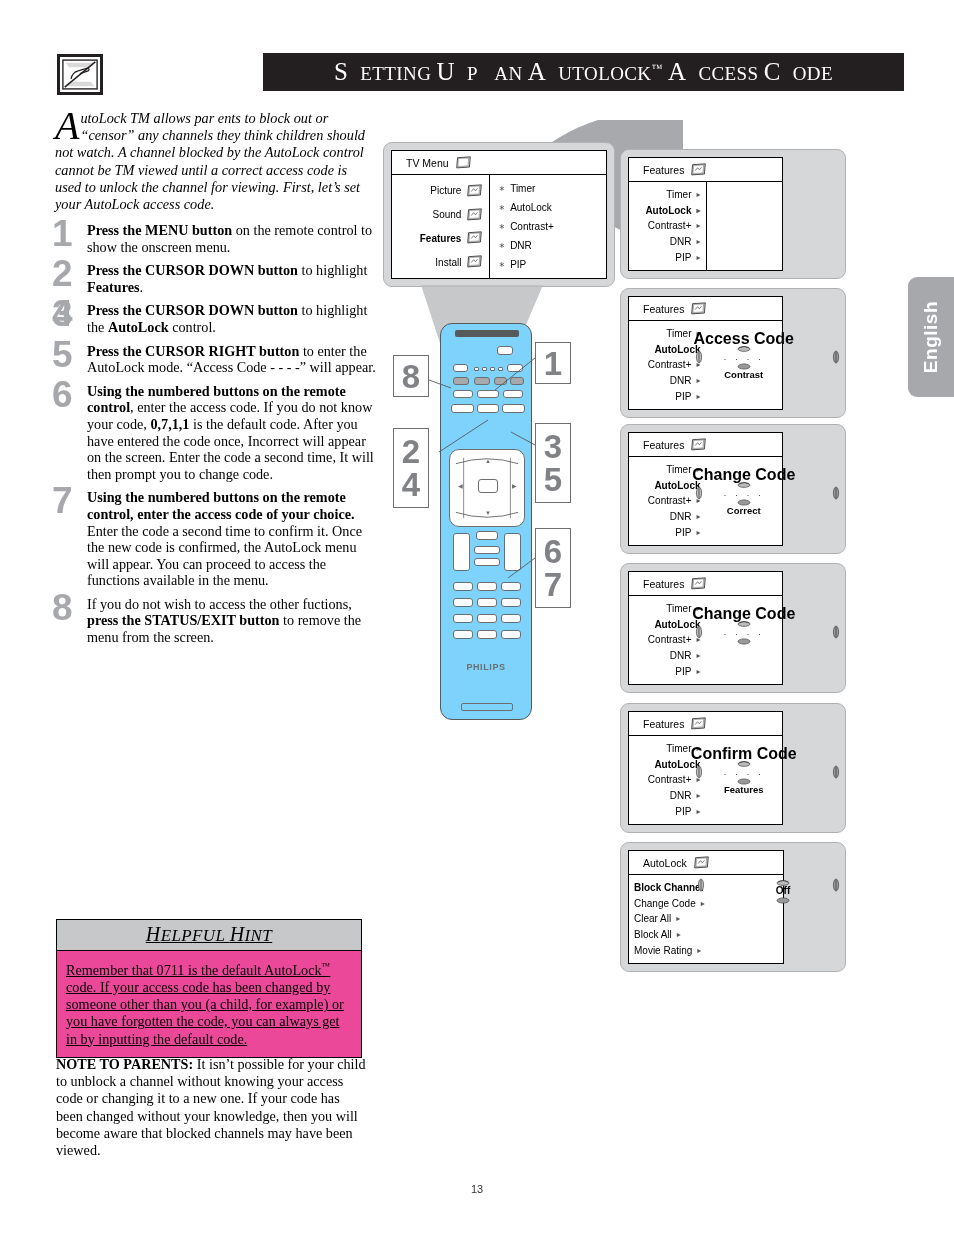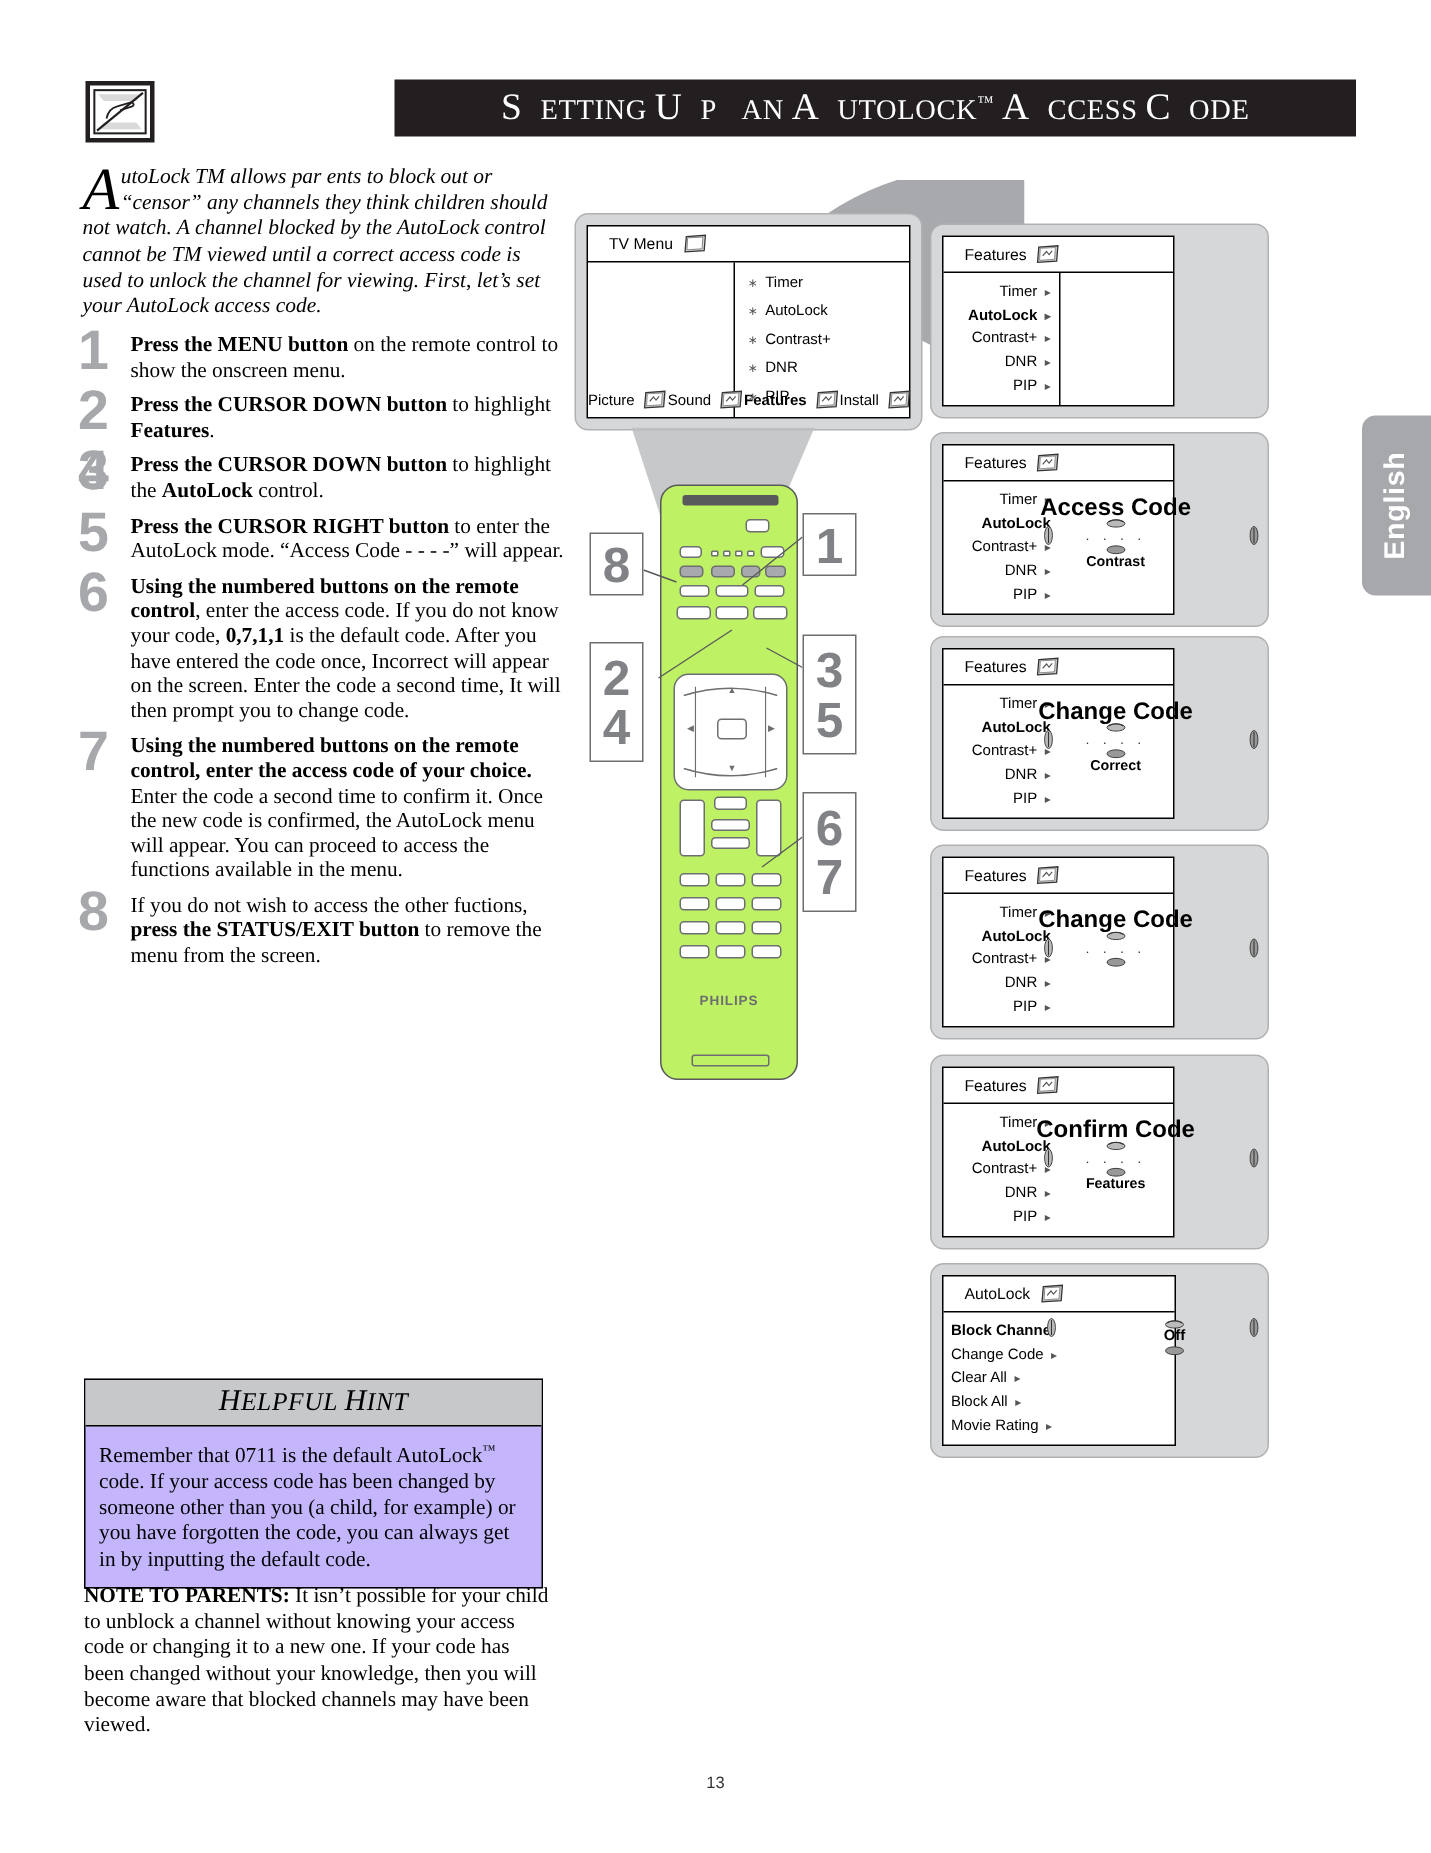--- a/index.html
+++ b/index.html
@@ -56,21 +56,21 @@
     font-family:"Liberation Sans", sans-serif;
     font-weight:bold; font-size:37px; line-height:37px;
     color:#a6a8ab;
   }
   .step-text { font-size:14.2px; line-height:16.6px; }
   .step-text b { font-weight:bold; }
 
   
   #hint-box {
     position:absolute; left:56px; top:919px; width:306px;
-    border:1px solid #000; background:#c4b5fd;
+    border:1px solid #000; background:#ec4899;text-decoration:underline;
   }
   #hint-header {
     background:#c6c8ca; border-bottom:1px solid #000;
     text-align:center; padding:3px 0 4px 0;
     font-style:italic; font-size:17px; letter-spacing:0.4px;
   }
   #hint-header .cap { font-size:20px; }
   #hint-body { padding:7px 9px 9px 9px; font-size:14.2px; line-height:17.2px; }
   .tm-sup { font-size:9px; vertical-align:super; }
 
@@ -117,21 +117,21 @@
     display:flex; flex-direction:column;
   }
   .osd-title {
     border-bottom:1px solid #000; height:24px;
     display:flex; align-items:center; padding-left:14px; gap:6px;
     font-family:"Liberation Sans", sans-serif; font-size:10.5px;
   }
   .osd-body { flex:1; display:flex; }
   .osd-col-left {
     width:46%; border-right:1px solid #000;
-    display:flex; flex-direction:row; justify-content:space-around;
+    display:flex; flex-direction:column; justify-content:space-around;
     align-items:flex-end; padding:4px 6px 4px 0;
   }
   .osd-col-right {
     flex:1; display:flex; flex-direction:column;
     justify-content:space-around; padding:4px 0 4px 8px;
   }
   .osd-item {
     font-family:"Liberation Sans", sans-serif; font-size:10px;
     display:flex; align-items:center; gap:5px; white-space:nowrap;
   }
@@ -139,21 +139,21 @@
   .osd-item .bullet { font-size:8px; color:#555; }
   .mini-icon { display:inline-block; width:17px; height:14px; }
   .mini-icon svg { display:block; }
 
   
   #beam { position:absolute; left:0px; top:165px; width:232px; height:100px; }
 
   
   #remote {
     position:absolute; left:57px; top:203px; width:92px; height:397px;
-    border:1.4px solid #58595b; border-radius:12px; background:#bef264;
+    border:1.4px solid #58595b; border-radius:12px; background:#7dd3fc;
   }
   #remote-top-bar {
     position:absolute; left:14px; top:6px; width:64px; height:7px;
     background:#58595b; border-radius:2px;
   }
   .rbtn {
     position:absolute; border:1px solid #6d6e70; border-radius:3px;
     background:#fff;
   }
   .rbtn.dark { background:#a7a9ac; }

